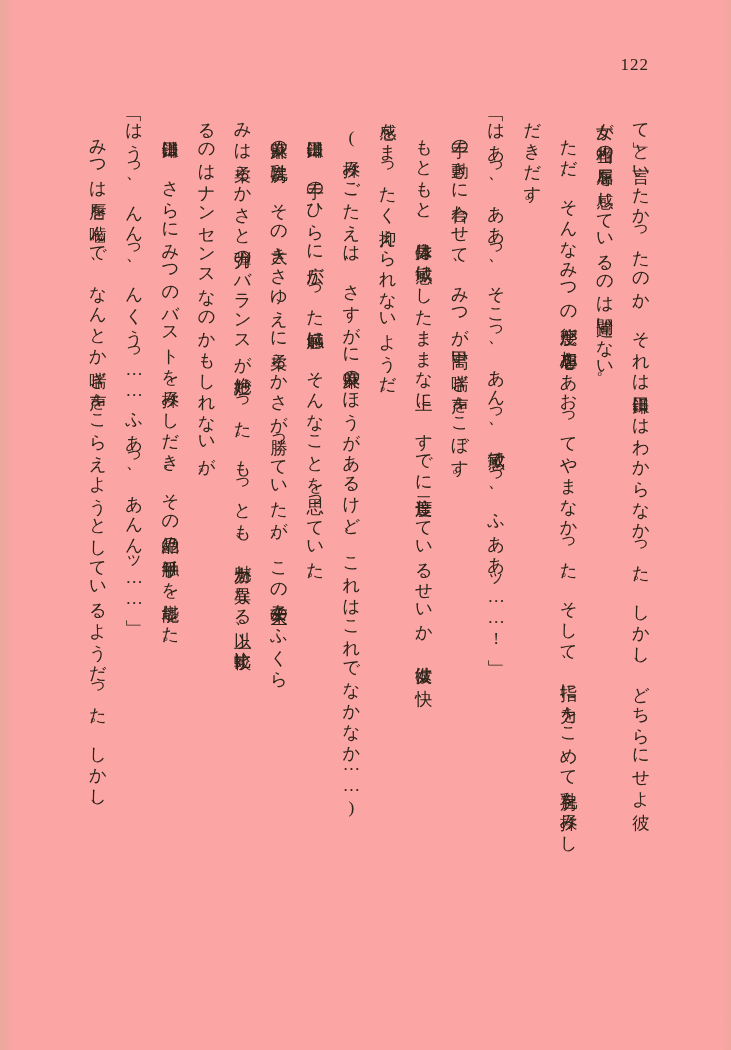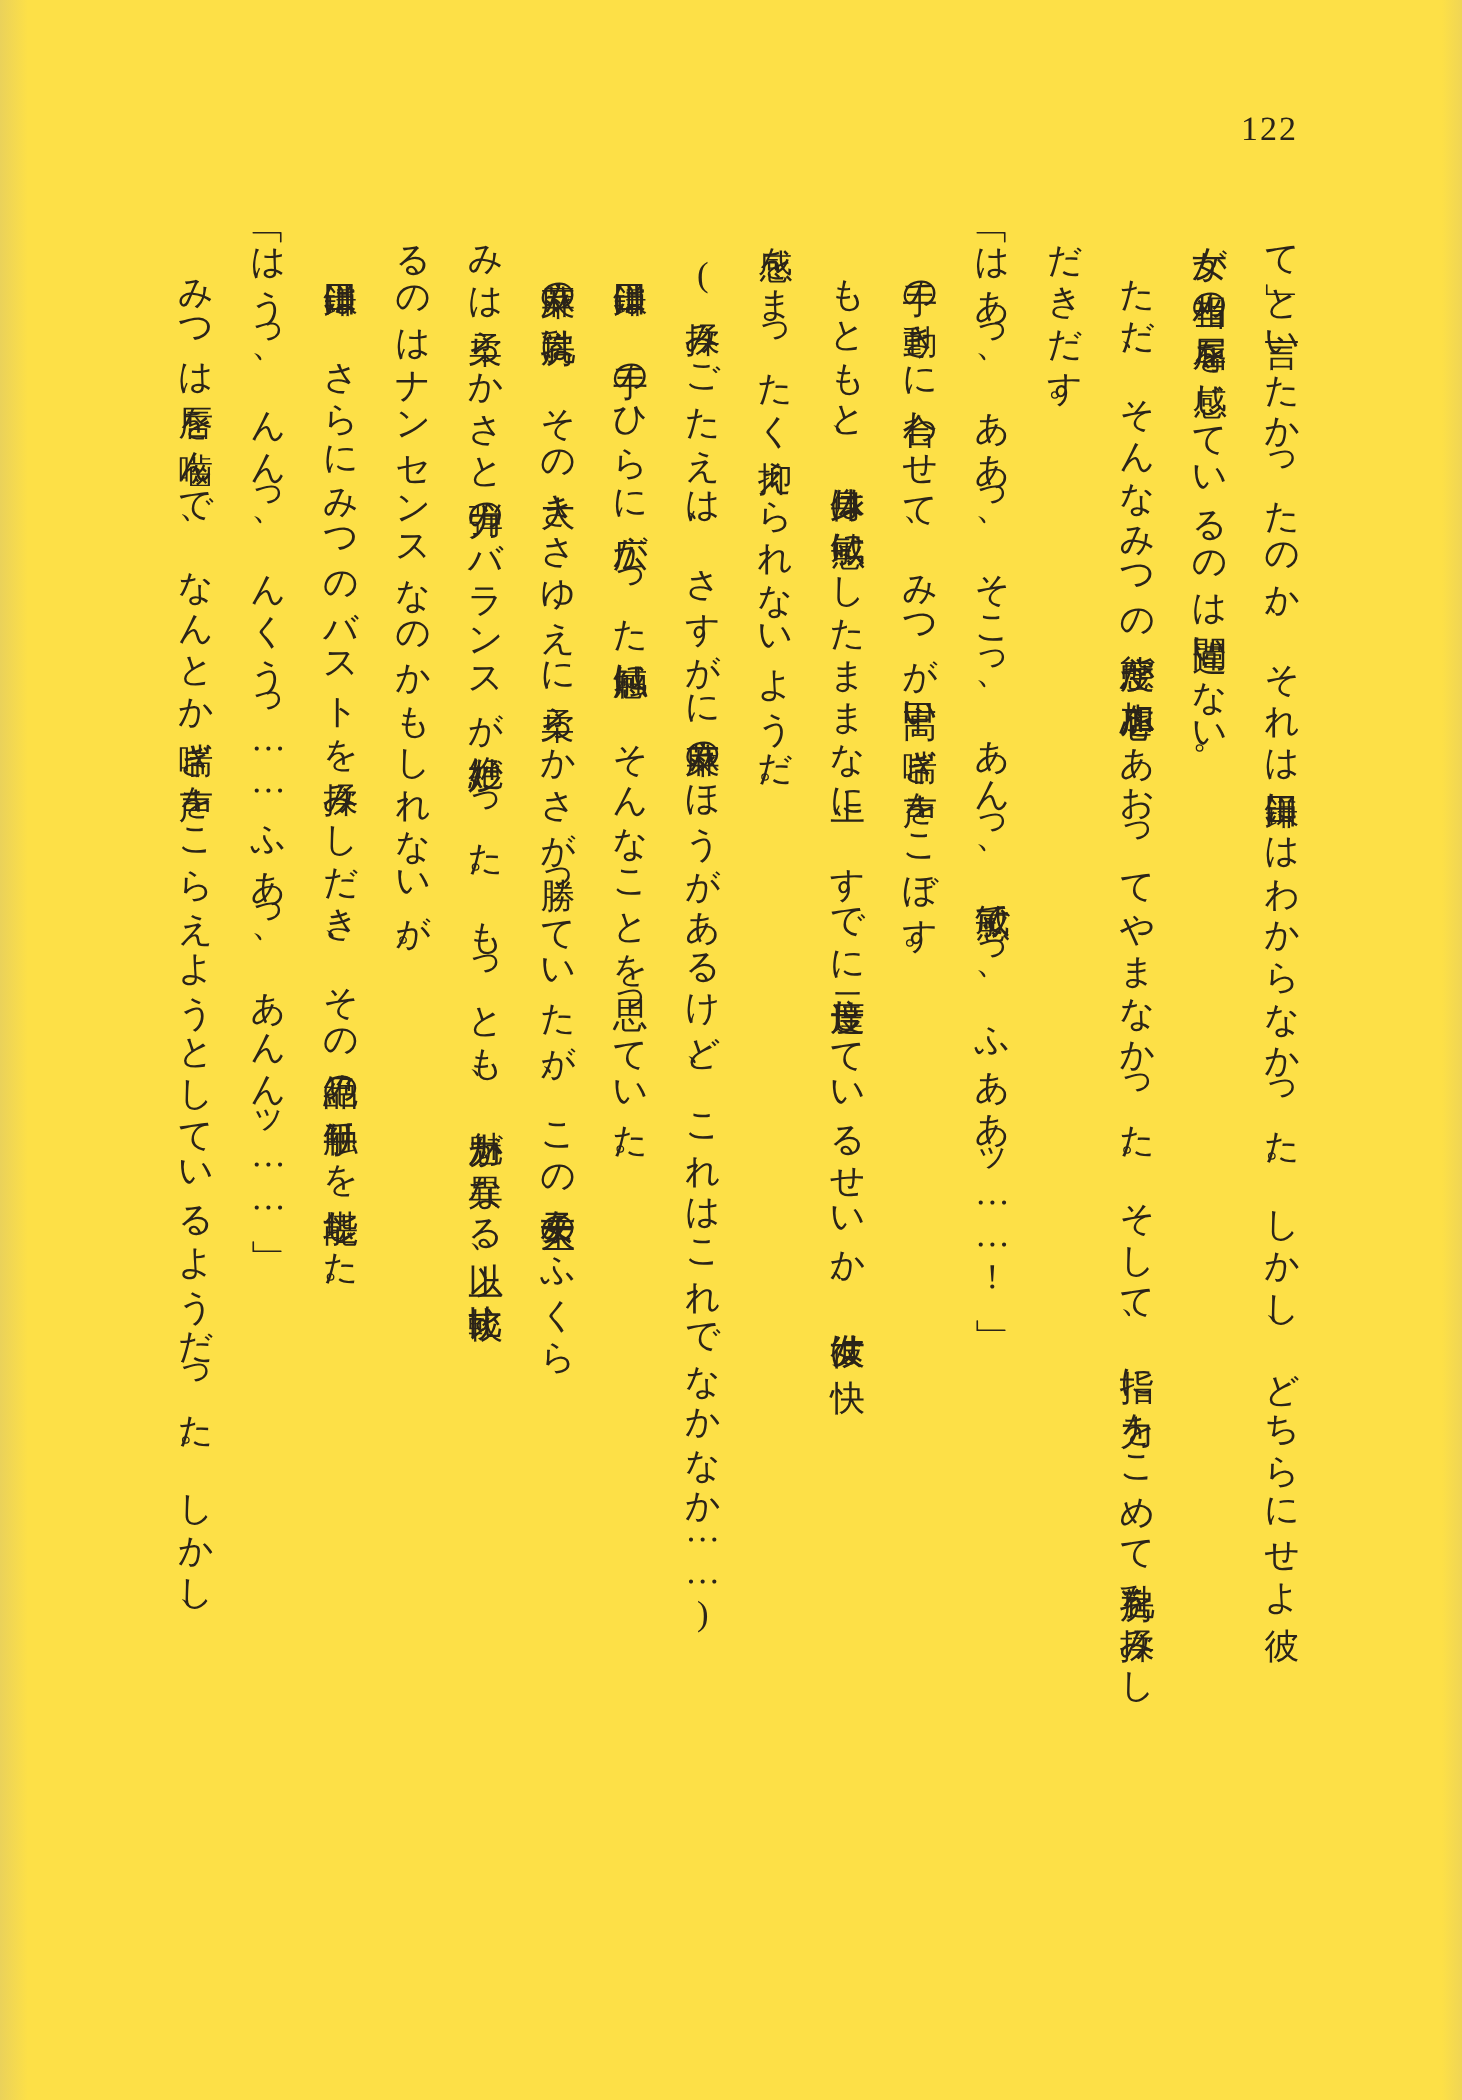--- a/index.html
+++ b/index.html
@@ -12,21 +12,21 @@
     background: #fdfaec;
     font-family: "Liberation Serif", "DejaVu Serif", serif;
     color: #2b2419;
     overflow: hidden;
   }
   .page {
     position: relative;
     width: 731px;
     height: 1050px;
     box-sizing: border-box;
-    background: #fde047;
+    background: #fca5a5;
     padding-left: 16px;
   }
   
   .page::before {
     content: "";
     position: absolute;
     left: 0; top: 0; bottom: 0;
     width: 14px;
     background: linear-gradient(to right, rgba(190,175,135,0.30), rgba(253,250,236,0));
     pointer-events: none;

